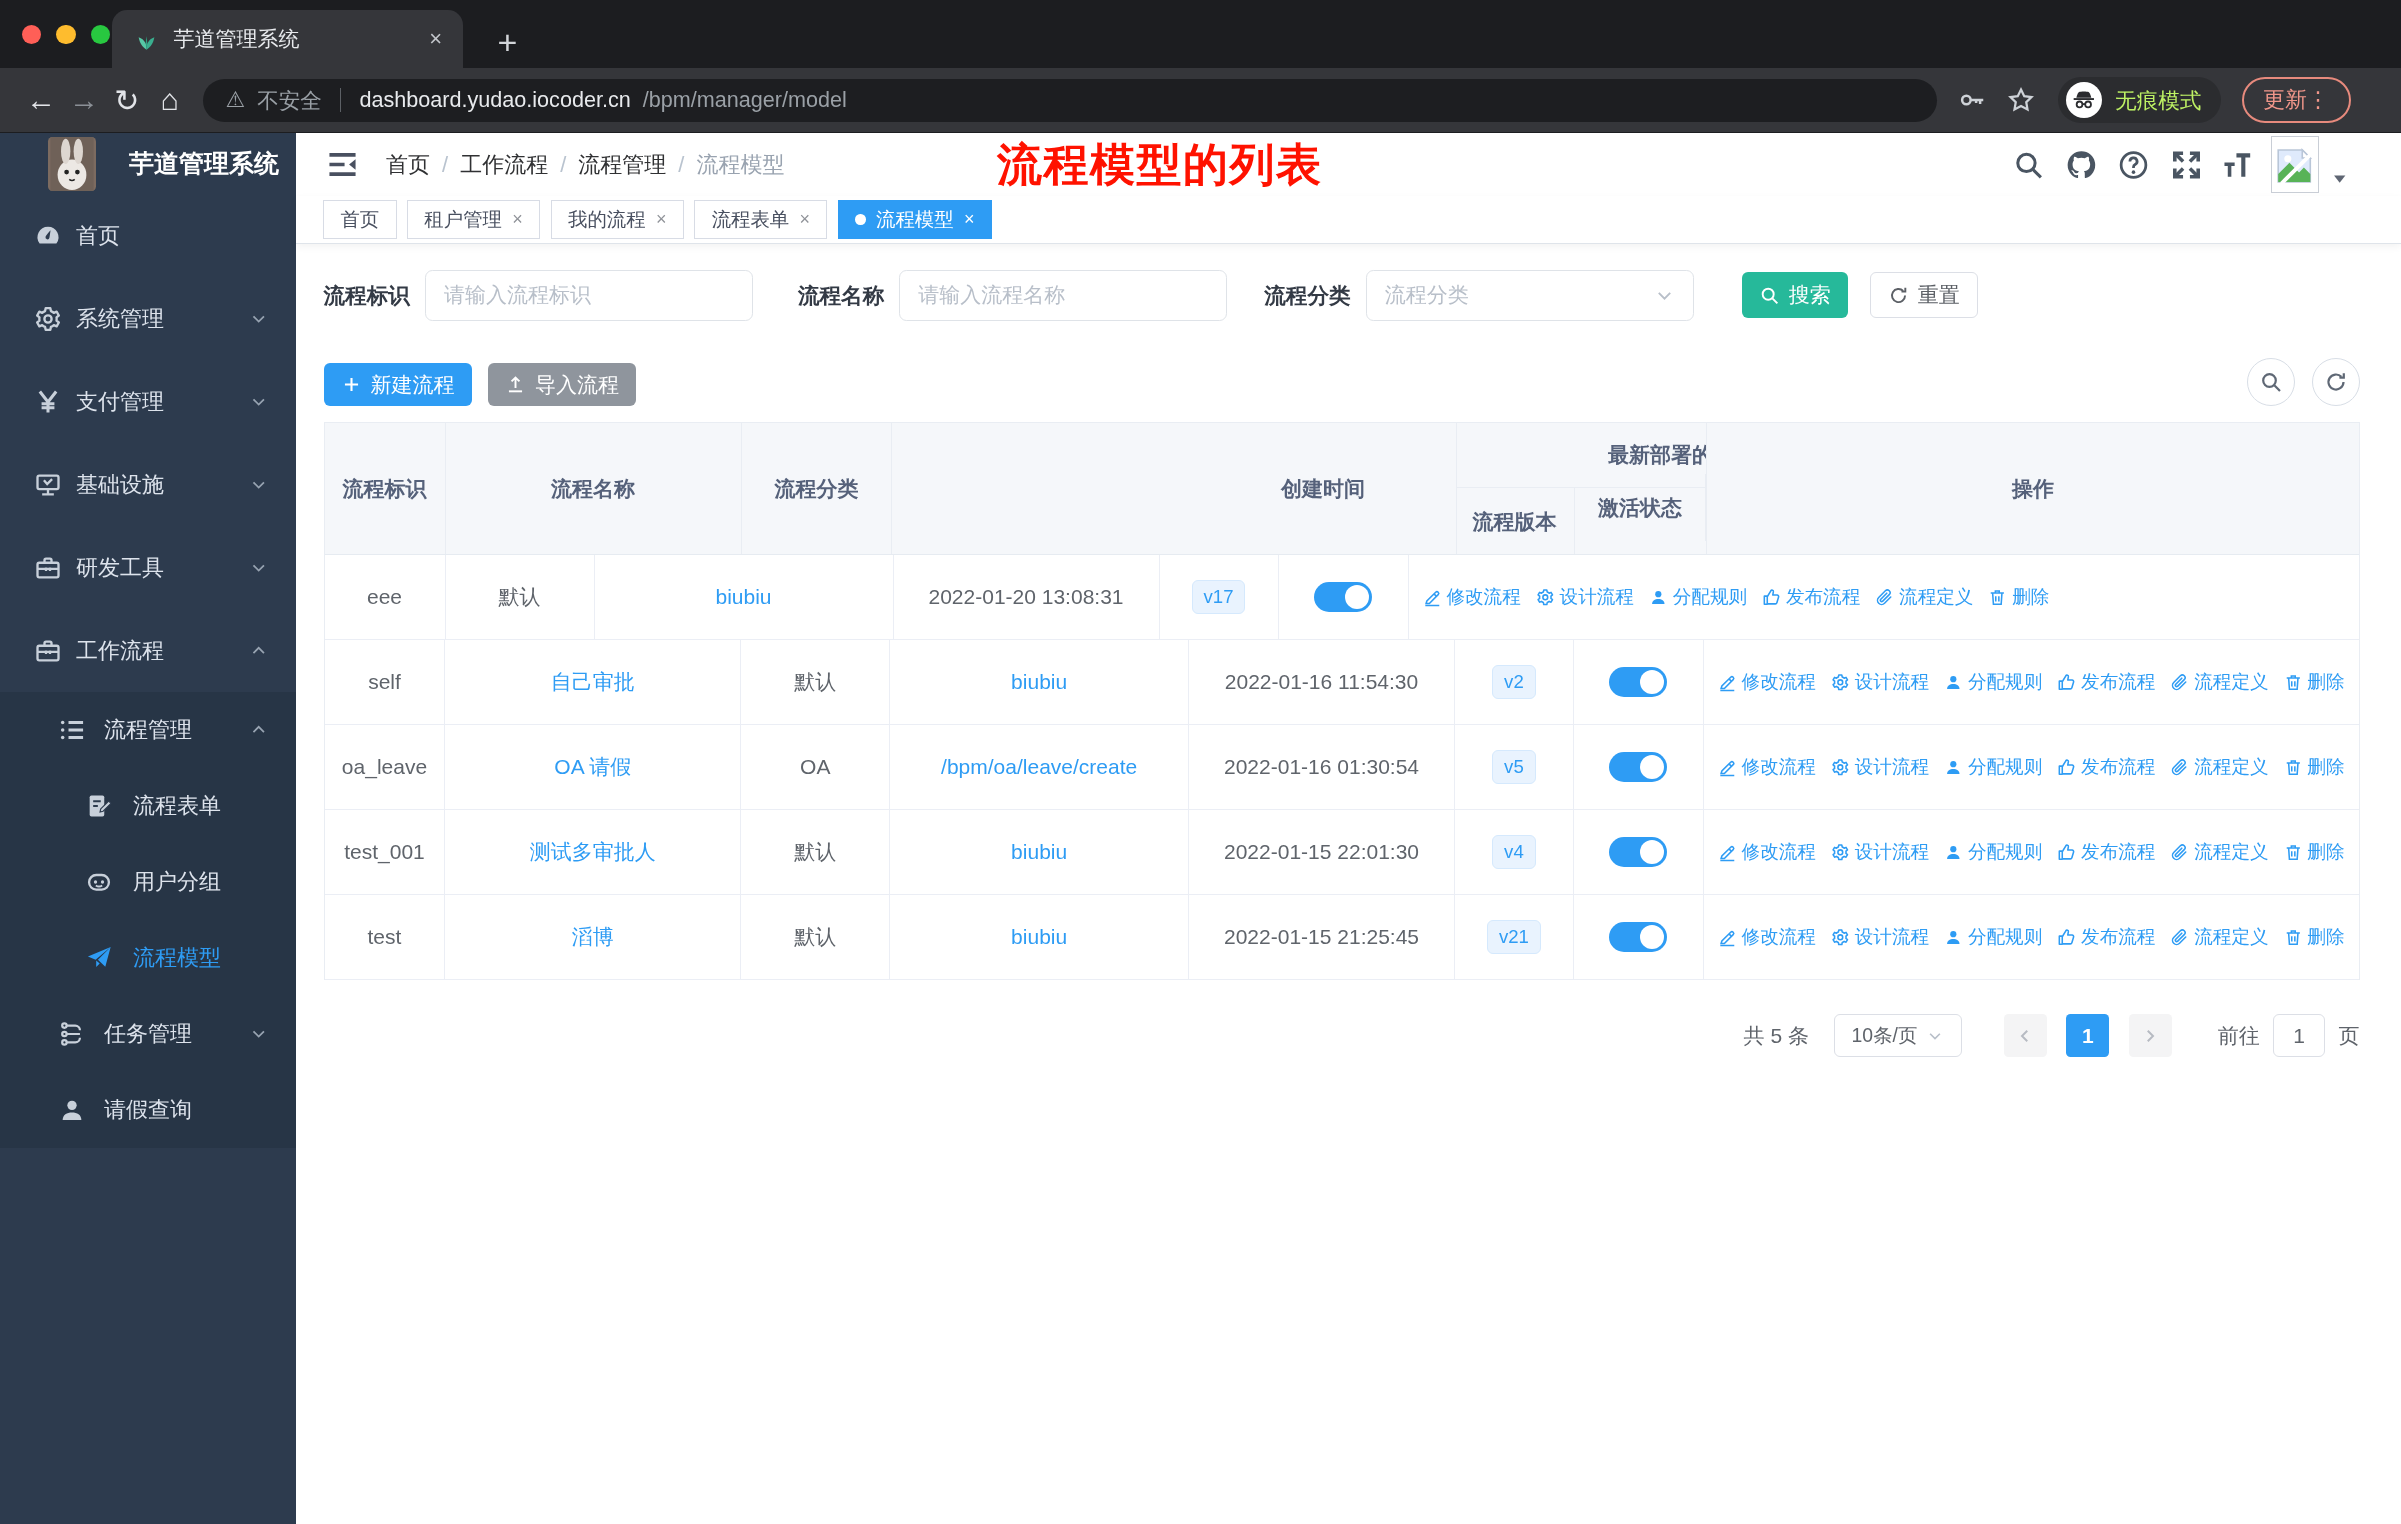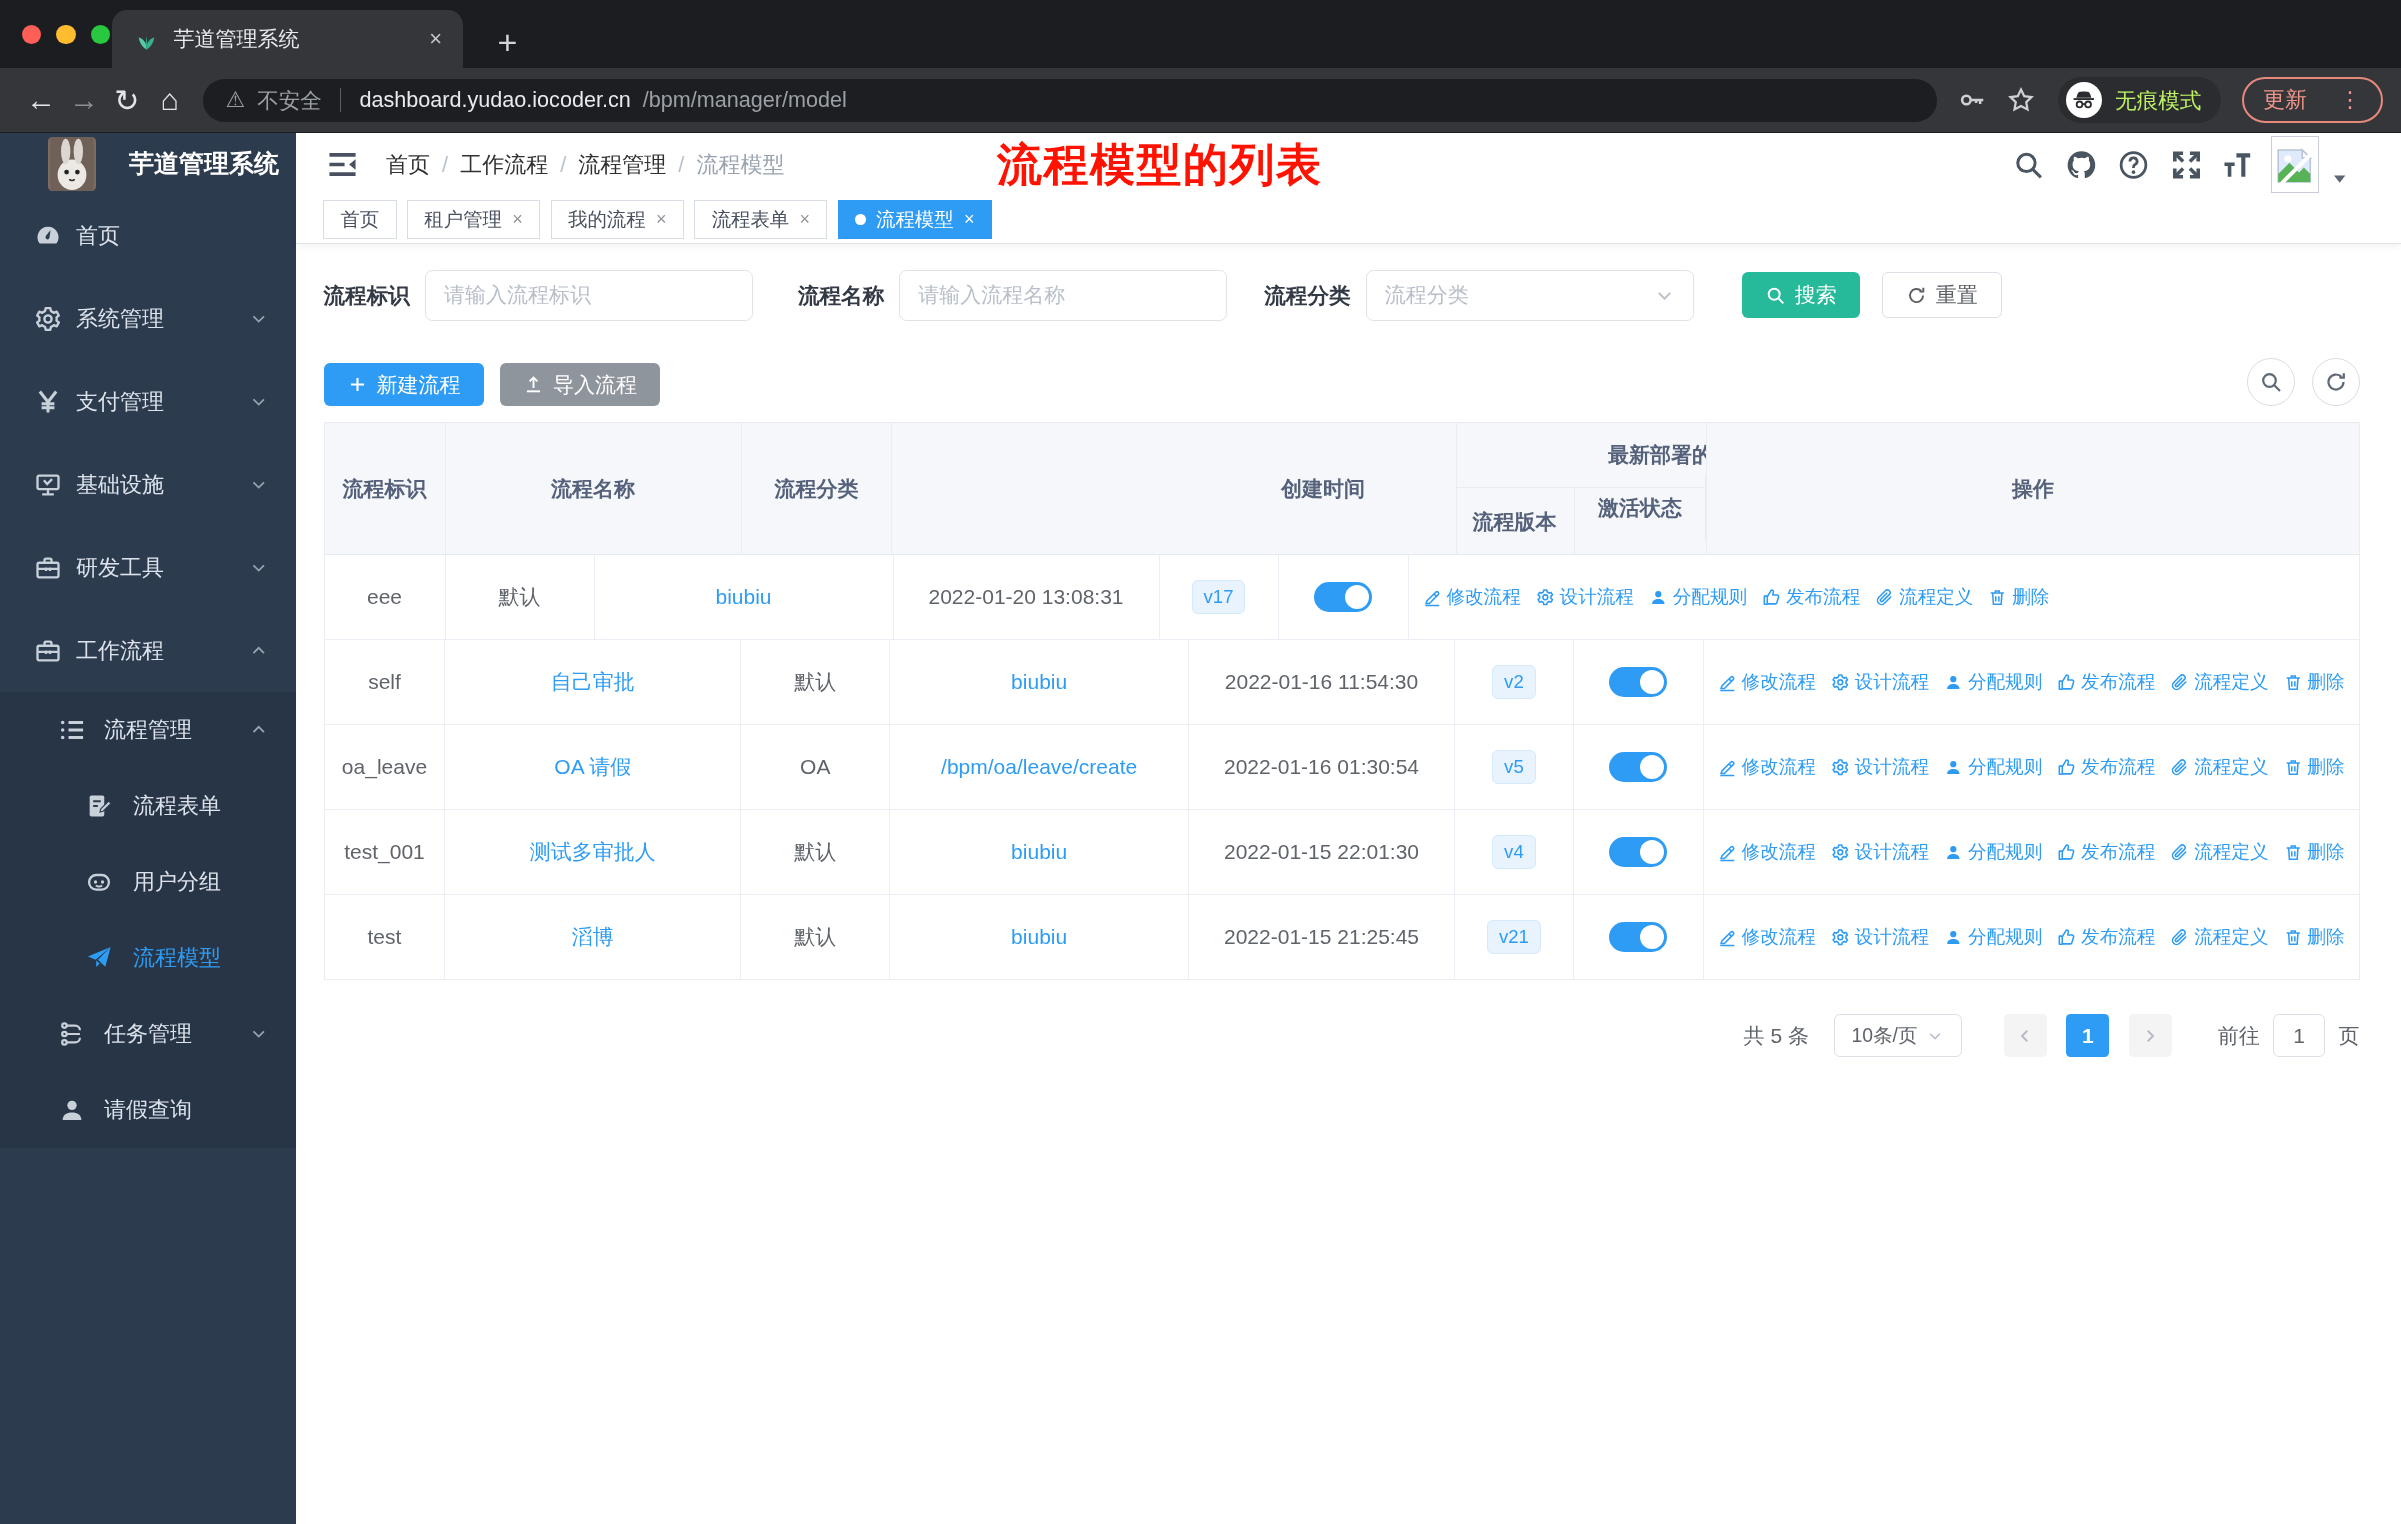--- a/index.html
+++ b/index.html
@@ -28,21 +28,21 @@
   .urlbar .warn{font-size:22px;color:#9aa0a6}
   .udivider{width:1.5px;height:24px;background:#5c6065;margin:0 6px}
   .uhost{color:#e8eaed}
   .upath{color:#9aa0a6}
   .keyic,.staric{width:30px;height:30px;color:#ced2d7;margin-left:19.4px;flex:0 0 auto}
   .incog{height:46px;border-radius:24px;background:#2b2c2f;display:flex;align-items:center;gap:13.4px;
     padding:0 19.4px 0 7.4px;margin-left:22px;flex:0 0 auto}
   .incog .face{width:36px;height:36px;border-radius:50%;background:#fff;color:#2b2c2f;padding:5.2px}
   .incog .lbl{color:#bef264;font-size:21.6px}
   .update{height:46px;border-radius:24px;border:2.2px solid #e78a7d;color:#f0968a;display:flex;align-items:center;
-    gap:32px;padding:0 19.4px;margin-left:21px;font-size:22px;flex:0 0 auto}
+    gap:0;padding:0 19.4px;margin-left:21px;font-size:22px;flex:0 0 auto}
   .update .dots{font-size:22px;letter-spacing:0;color:#f0968a}
 
   
   .app{display:flex;height:1392px}
   .sidebar{width:296px;flex:0 0 296px;background:#2d3b4e;display:flex;flex-direction:column}
   .logo{height:61px;display:flex;align-items:center;padding-left:48px;gap:33px}
   .logo-img{width:48px;height:54px;border-radius:4.5px;background:#7c6b60;overflow:hidden;flex:0 0 auto}
   .logo-title{font-size:25px;font-weight:700;color:#fff;white-space:nowrap}
   .menu{flex:1;overflow:hidden}
   .mitem{position:relative;display:flex;align-items:center;font-size:22px;color:#dde3ec;cursor:pointer}
@@ -86,21 +86,21 @@
   .tag .dot{width:10.4px;height:10.4px;border-radius:50%;background:#fff}
 
   
   .content{flex:1;padding:24px 0 0 27.5px;position:relative}
   .filters{display:flex;align-items:center;height:54px}
   .flabel{font-size:21.6px;font-weight:700;color:#333a45;margin-right:15px;white-space:nowrap}
   .finput{width:328px;height:51px;border:1.5px solid #dfe3e8;border-radius:7.4px;background:#fff;
     display:flex;align-items:center;justify-content:space-between;padding:0 18px;color:#b8bfc9;font-size:21px}
   .finput .chev{width:21px;height:21px;color:#b8bfc9}
   .mr60{margin-right:45px}.mr50{margin-right:37px}.mr64{margin-right:48px}
-  .btn{height:46px;border-radius:6px;display:flex;align-items:center;gap:9px;font-size:21px;padding:0 23px;white-space:nowrap}
+  .btn{height:46px;border-radius:6px;display:flex;align-items:center;gap:9px;font-size:21px;padding:0 17px;white-space:nowrap}
   .btn .ic{width:21px;height:21px}
   .btn-search{background:#26b99a;color:#fff;margin-right:22px}
   .btn-reset{background:#fff;color:#5c6066;border:1.5px solid #dcdfe6}
 
   .listbar{margin-top:36px;display:flex;align-items:flex-end;width:2036px}
   .btn-create{background:#2e9cf4;color:#fff;height:43px}
   .btn-import{background:#8f959d;color:#fff;height:43px;margin-left:16.4px}
   .circles{margin-left:auto;display:flex;gap:16.4px}
   .circle{width:48px;height:48px;border-radius:50%;border:1.5px solid #d8dee6;color:#5f6875;
     display:flex;align-items:center;justify-content:center;background:#fff}

